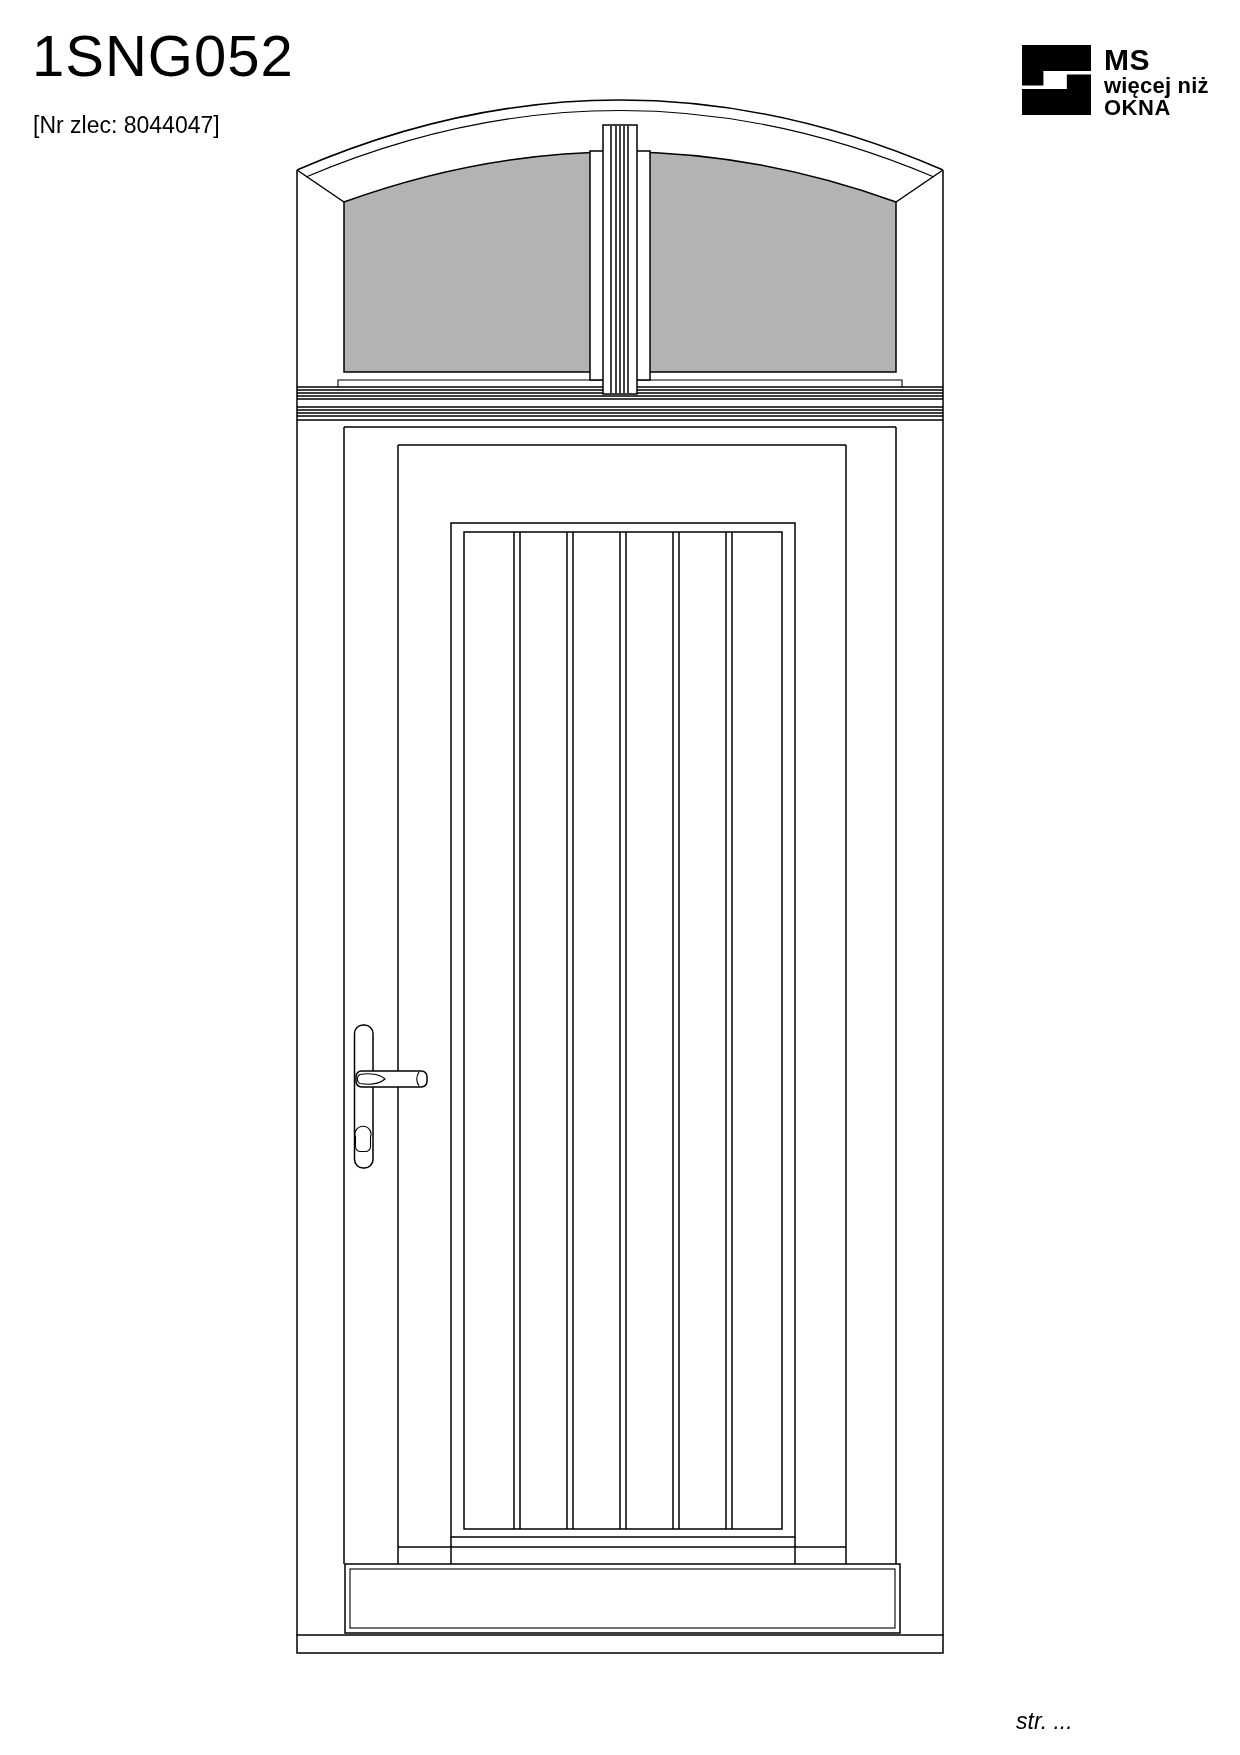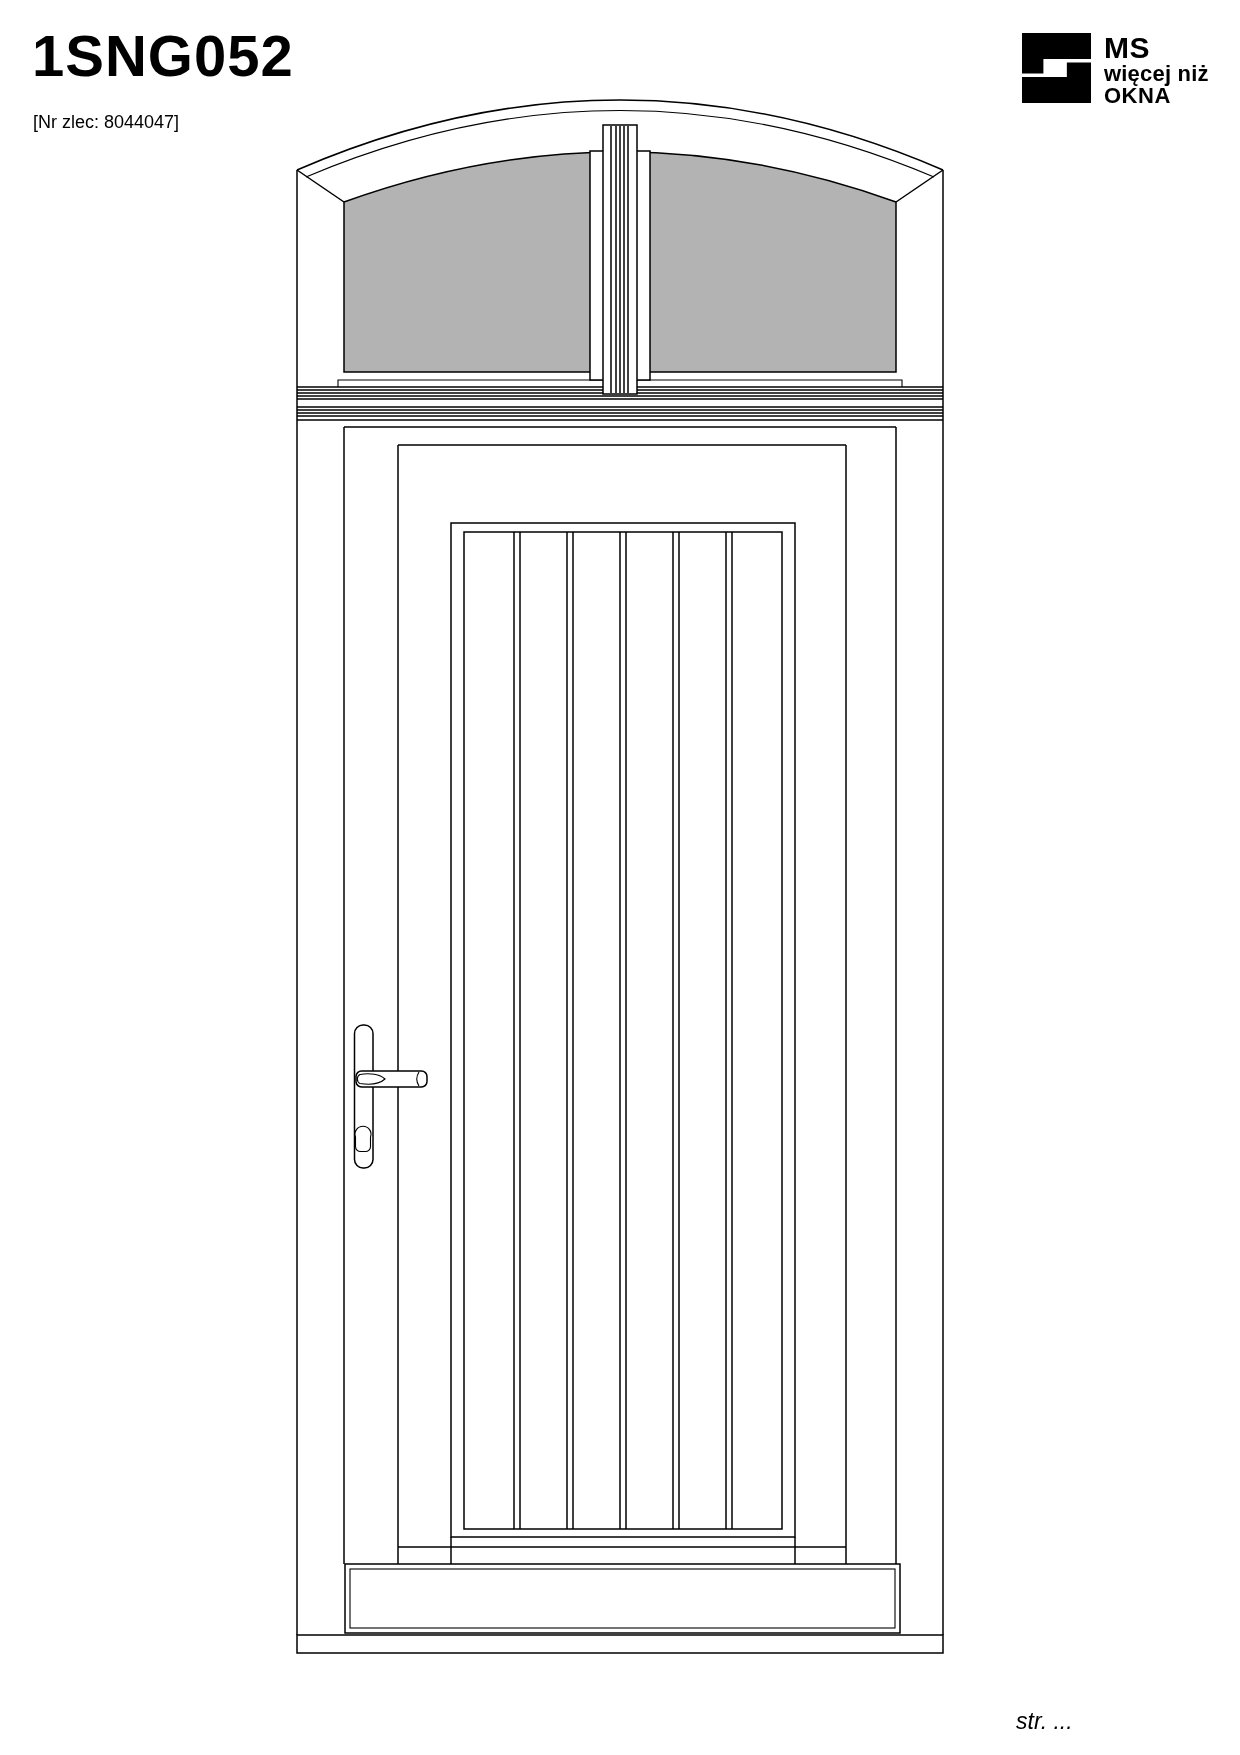--- a/index.html
+++ b/index.html
@@ -3,28 +3,28 @@
 <meta charset="utf-8">
 <style>
   html,body{margin:0;padding:0;}
   body{
     width:1240px;height:1755px;position:relative;background:#ffffff;
     font-family:"Liberation Sans","DejaVu Sans",sans-serif;color:#000;
     overflow:hidden;
   }
   .title{
     position:absolute;left:32px;top:22px;
-    font-size:58px;font-weight:bold;letter-spacing:1px;
+    font-size:58px;font-weight:normal;letter-spacing:1px;
   }
   .order-no{
     position:absolute;left:33px;top:112px;
-    font-size:18px;
+    font-size:23px;
   }
   .logo{
-    position:absolute;left:1022px;top:33px;
+    position:absolute;left:1022px;top:45px;
     display:flex;align-items:flex-start;gap:13px;
   }
   .logo-text{display:flex;flex-direction:column;justify-content:space-between;height:70px;}
   .logo-ms{font-size:30px;font-weight:bold;line-height:1;letter-spacing:.5px;}
   .logo-claim{font-size:22px;font-weight:bold;line-height:1;letter-spacing:.2px;}
   .logo-okna{font-size:22px;font-weight:bold;line-height:1;letter-spacing:.5px;}
   .footer{
     position:absolute;left:1016px;top:1708px;
     font-size:23px;font-style:italic;
   }

